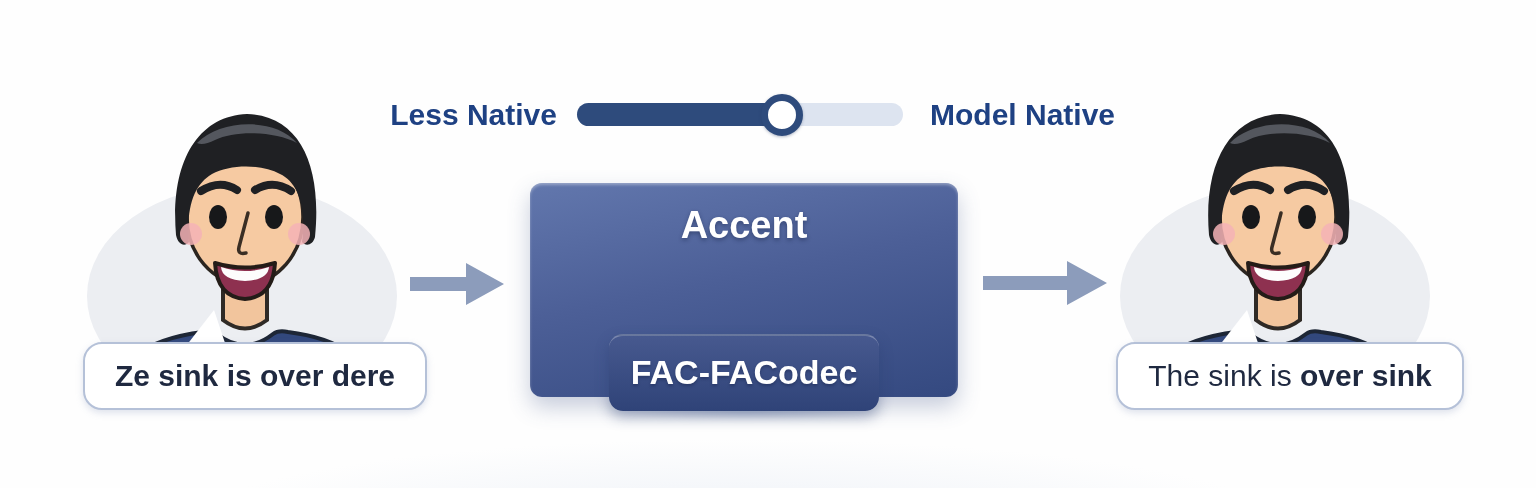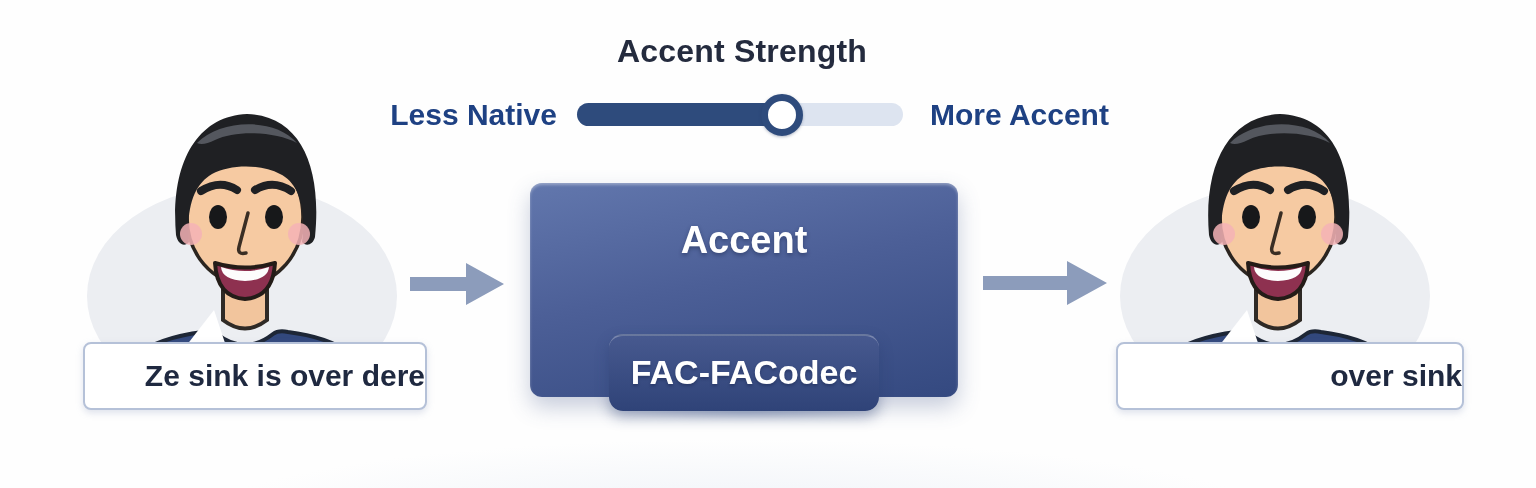--- a/index.html
+++ b/index.html
@@ -35,23 +35,23 @@
   
   .avatar{position:absolute;top:95px;width:330px;height:310px;}
   .avatar.left-avatar{left:85px;}
   .avatar.right-avatar{left:1118px;}
   
   .bubble-tail{position:absolute;top:308px;width:44px;height:38px;z-index:3;}
   .bubble-tail.left-tail{left:184px;}
   .bubble-tail.right-tail{left:1217px;}
   .bubble{
     position:absolute;top:342px;height:64px;background:#ffffff;
-    border:2px solid #b5c1d8;border-radius:8px;z-index:4;
+    border:2px solid #b5c1d8;border-radius:19px;z-index:4;
     box-shadow:0 3px 7px rgba(140,155,190,.28);
-    display:flex;align-items:center;justify-content:flex-end;
+    display:flex;align-items:center;justify-content:center;
     font-size:30px;color:#1f2940;white-space:pre;
   }
   .bubble.left-bubble{left:83px;width:340px;font-weight:700;}
   .bubble.right-bubble{left:1116px;width:344px;font-weight:400;}
   .w-med{font-weight:600;}
   .w-bold{font-weight:700;}
   
   .arrow{position:absolute;}
   .arrow.left-arrow{left:410px;top:260px;}
   .arrow.right-arrow{left:983px;top:258px;}
@@ -60,21 +60,21 @@
     position:absolute;left:530px;top:183px;width:428px;height:214px;
     border-radius:12px;
     background:linear-gradient(168deg,#6277ad 0%,#4c5f97 45%,#344980 100%);
     box-shadow:inset 0 2px 3px rgba(255,255,255,.35), 0 10px 22px rgba(70,90,140,.30);
     text-align:center;color:#fff;
   }
   .model-line{
     font-size:38px;font-weight:700;line-height:53px;
     text-shadow:0 2px 4px rgba(20,30,65,.45);
   }
-  .model-line.first{padding-top:31px;}
+  .model-line.first{padding-top:16px;}
   .model-badge{
     position:absolute;left:50%;top:151px;transform:translateX(-50%);
     width:270px;height:75px;border-radius:14px;
     background:linear-gradient(180deg,#47598f 0%,#2f4378 100%);
     border-top:2px solid rgba(255,255,255,.28);
     box-shadow:0 6px 14px rgba(40,60,110,.40);
     font-size:34px;font-weight:700;line-height:72px;color:#fff;
     text-shadow:0 2px 3px rgba(20,30,65,.4);
   }
   .model-ground-shadow{
@@ -112,23 +112,22 @@
 
         <circle cx="106" cy="139" r="11" fill="#f5b3b6" opacity="0.85"></circle>
         <circle cx="214" cy="139" r="11" fill="#f5b3b6" opacity="0.85"></circle>
 
         <path d="M130,168 Q160,177 190,168 Q188,202 160,204 Q132,202 130,168 Z" fill="#8e3150" stroke="#241c18" stroke-width="4" stroke-linejoin="round"></path>
         <path d="M136,172 Q160,180 184,172 Q183,185 160,186 Q137,185 136,172 Z" fill="#fdfdfd"></path>
       </symbol>
     </defs>
   </svg>
 
-  <div class="title">Accent Strength</div>
   <div class="slider-label left">Less Native</div>
-  <div class="slider-label right">More Accent</div>
+  <div class="slider-label right">Model Native</div>
   <div class="slider-track" style="--val: 63%;">
     <div class="slider-fill" style="width: 63%;"></div>
     <div class="slider-thumb"></div>
   </div>
 
   <svg class="avatar left-avatar" viewBox="0 0 330 310">
     <use href="#man-avatar"></use>
   </svg>
   <svg class="bubble-tail left-tail" viewBox="0 0 44 38">
     <polygon points="2,38 30,2 42,38" fill="#ffffff"></polygon>
@@ -151,16 +150,16 @@
     <polygon points="0,18 84,18 84,3 124,25 84,47 84,32 0,32" fill="#8c9cbb"></polygon>
   </svg>
 
   <svg class="avatar right-avatar" viewBox="0 0 330 310">
     <use href="#man-avatar"></use>
   </svg>
   <svg class="bubble-tail right-tail" viewBox="0 0 44 38">
     <polygon points="2,38 30,2 42,38" fill="#ffffff"></polygon>
   </svg>
   <div class="bubble right-bubble">
-    <span class="w-med">over </span><span class="w-bold">sink</span>
+    <span>The sink is </span><span class="w-med">over </span><span class="w-bold">sink</span>
   </div>
 
 </div>
 
 </body></html>

